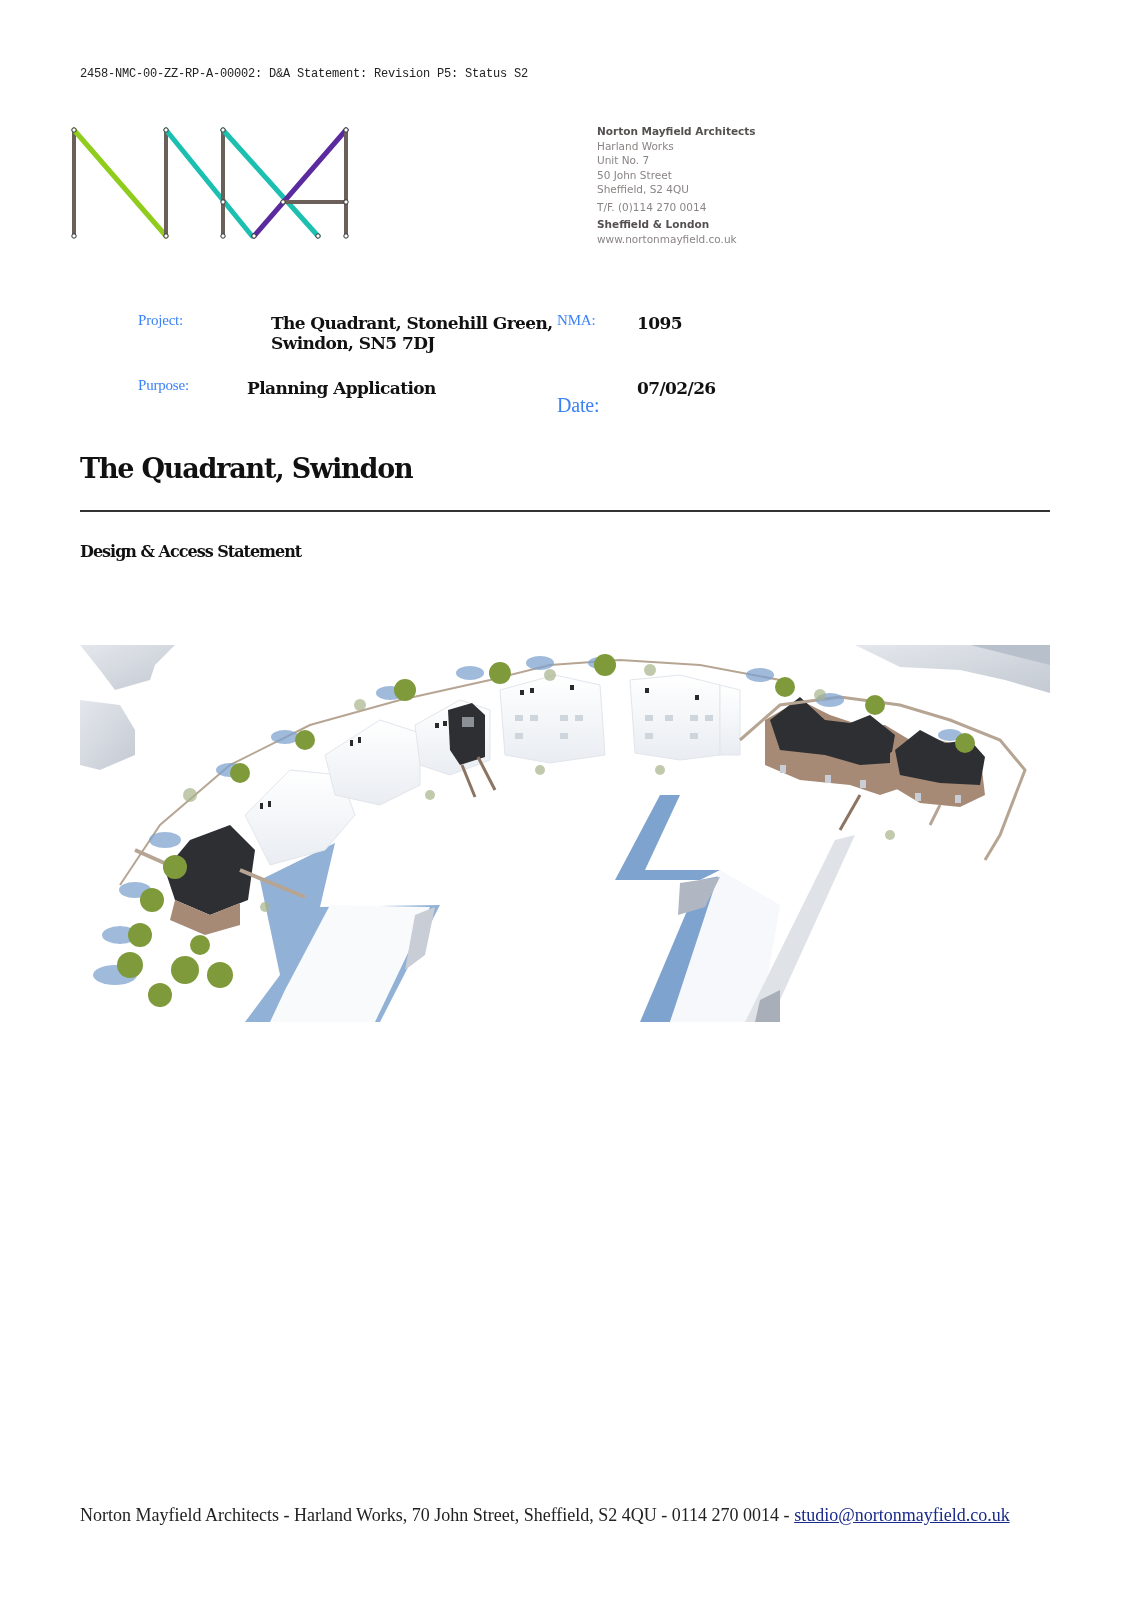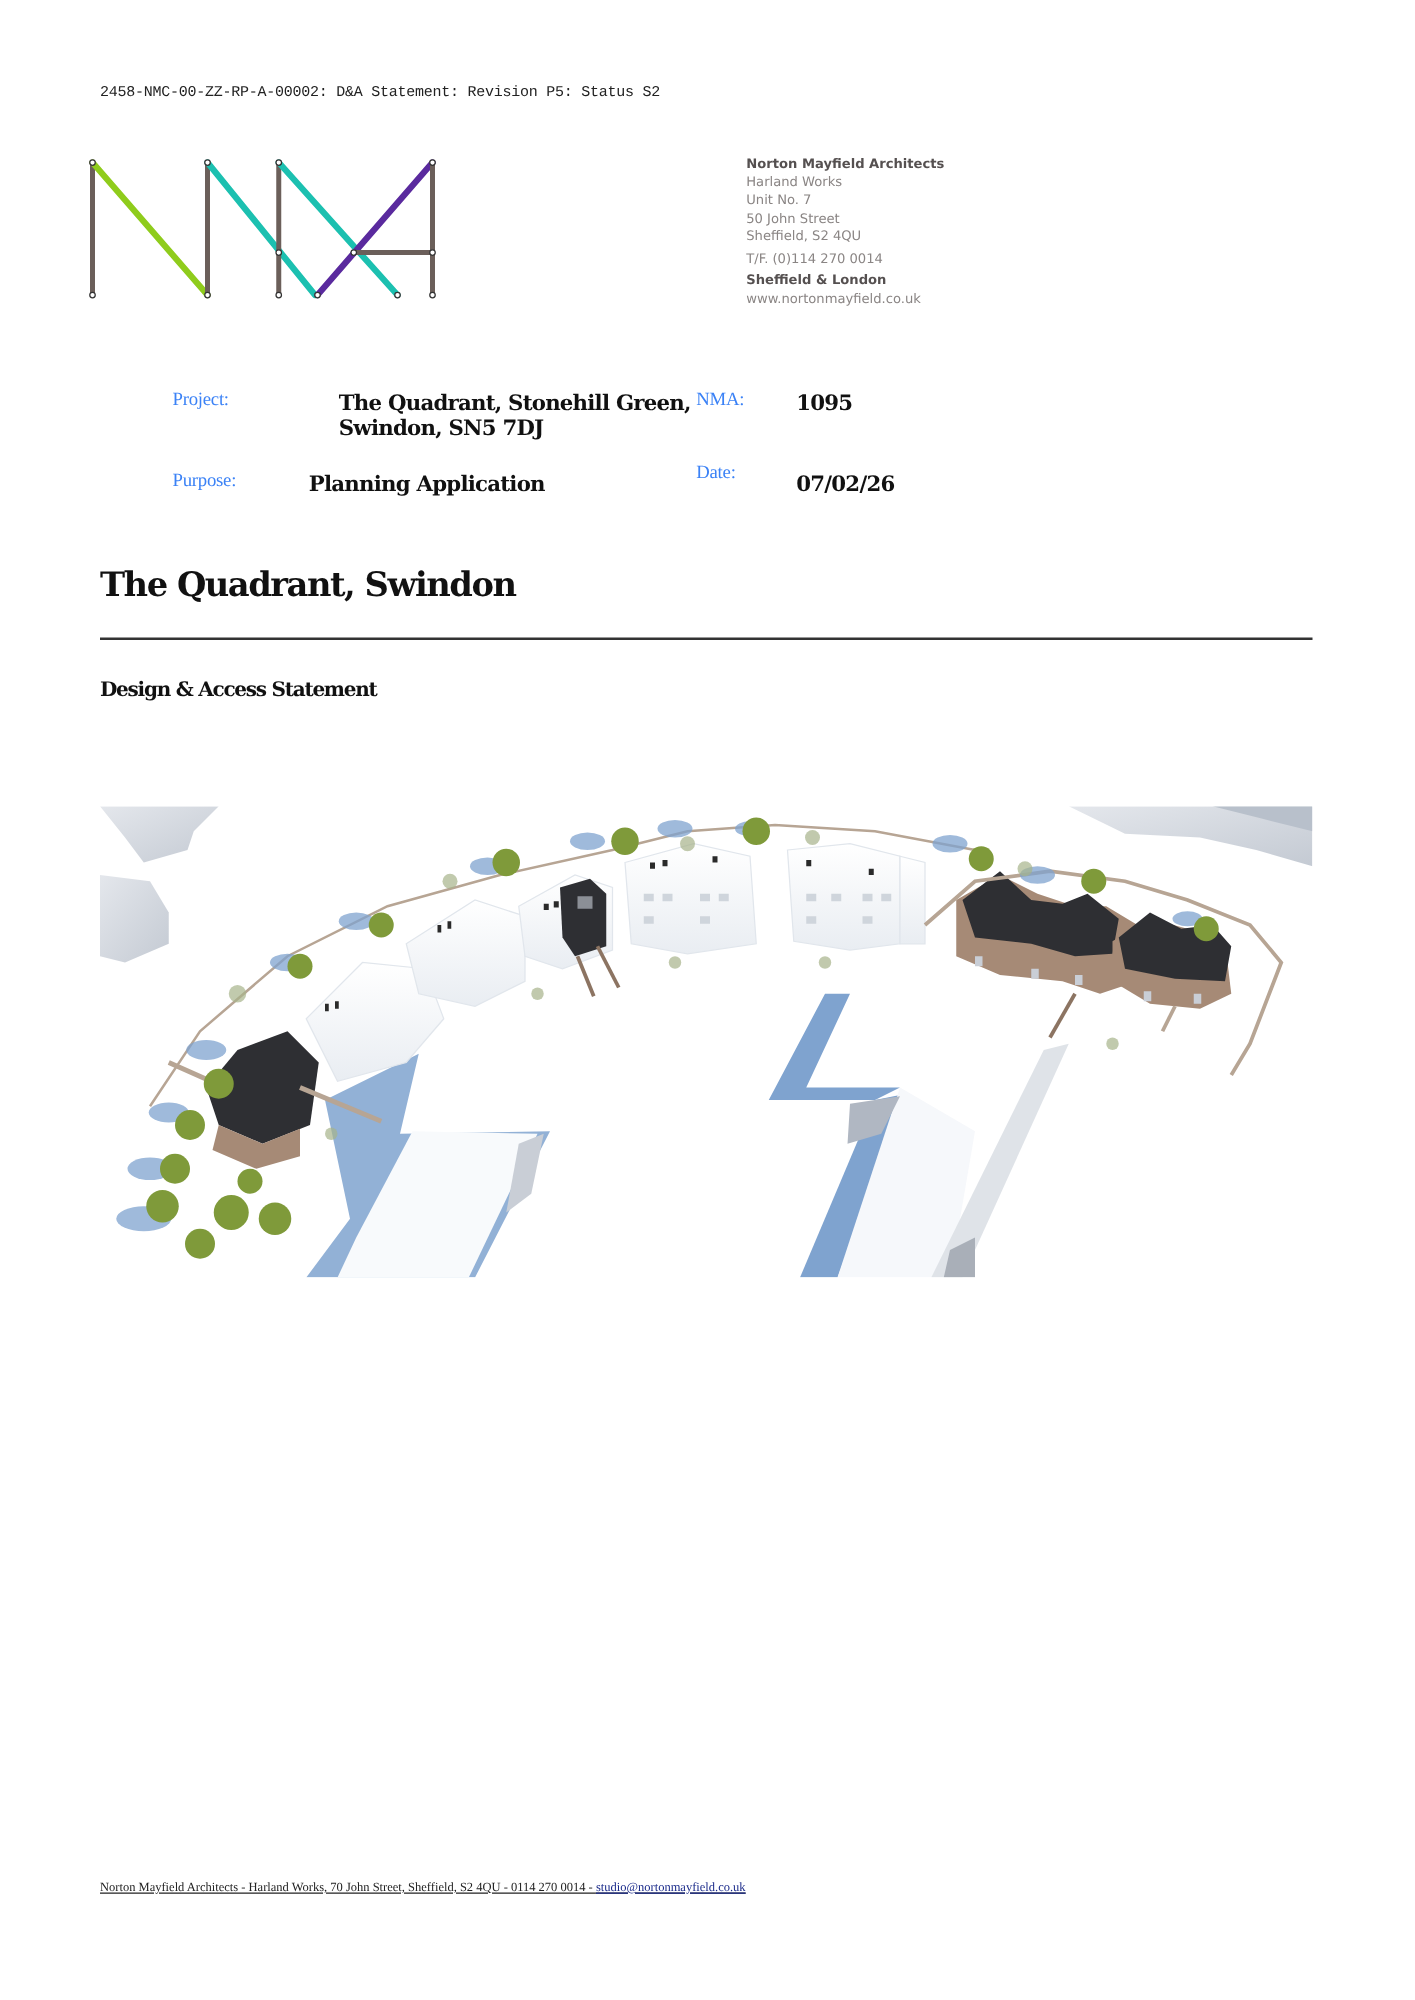--- a/index.html
+++ b/index.html
@@ -51,23 +51,22 @@
       font-size: 16px; font-weight: bold; font-family: "DejaVu Serif", serif;
       letter-spacing: -1px; white-space: nowrap;
     }
 
     
     .render { position: absolute; left: 80px; top: 645px; width: 970px; height: 377px; overflow: hidden; background: #fff; }
     .render svg { width: 100%; height: 100%; display: block; }
 
     .footer {
       position: absolute; left: 80px; top: 1505px;
-      font-size: 10px; color: #222; white-space: nowrap;
+      font-size: 18px; color: #222; white-space: nowrap;
       font-family: "Liberation Serif", serif;
-      text-decoration: underline;
     }
     .footer a { color: #1a2a8a; text-decoration: underline; }
   </style>
 </head>
 <body>
 
 <div class="doc-ref">2458-NMC-00-ZZ-RP-A-00002: D&amp;A Statement: Revision P5: Status S2</div>
 
 <div class="logo-strip">
   <svg class="monogram" viewBox="0 0 290 116">
@@ -116,21 +115,21 @@
 <div class="meta-label" style="left:138px; top:312px;">Project:</div>
 <div class="meta-value" style="left:247px; top:313px;margin-left:24px;">
   <div>The Quadrant, Stonehill Green,</div>
   <div>Swindon, SN5 7DJ</div>
 </div>
 <div class="meta-label" style="left:557px; top:312px;">NMA:</div>
 <div class="meta-value" style="left:637px; top:313px;">1095</div>
 
 <div class="meta-label" style="left:138px; top:377px;">Purpose:</div>
 <div class="meta-value" style="left:247px; top:378px;">Planning Application</div>
-<div class="meta-label" style="left:557px; top:370px; font-size:15px;">Date:</div>
+<div class="meta-label" style="left:557px; top:394px; font-size:20px;">Date:</div>
 <div class="meta-value" style="left:637px; top:378px;">07/02/26</div>
 
 <h1 class="title">The Quadrant, Swindon</h1>
 <div class="rule"></div>
 <h2 class="subtitle">Design &amp; Access Statement</h2>
 
 <div class="render">
   <svg viewBox="0 0 970 377" preserveAspectRatio="none">
     <defs>
       <linearGradient id="wb" x1="0" y1="0" x2="0" y2="1">

